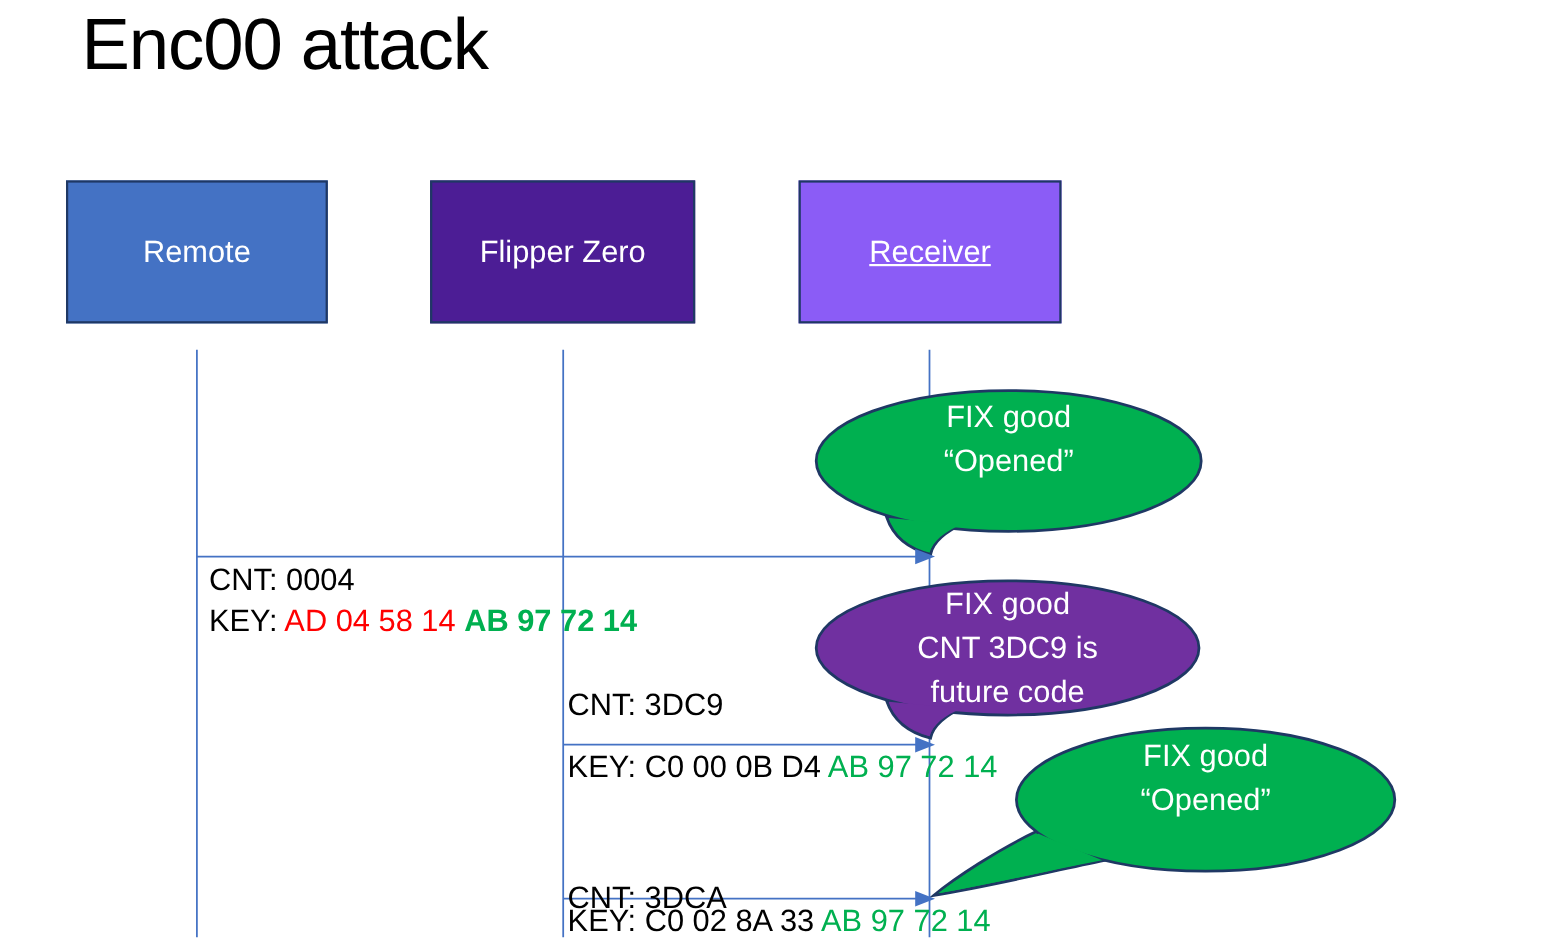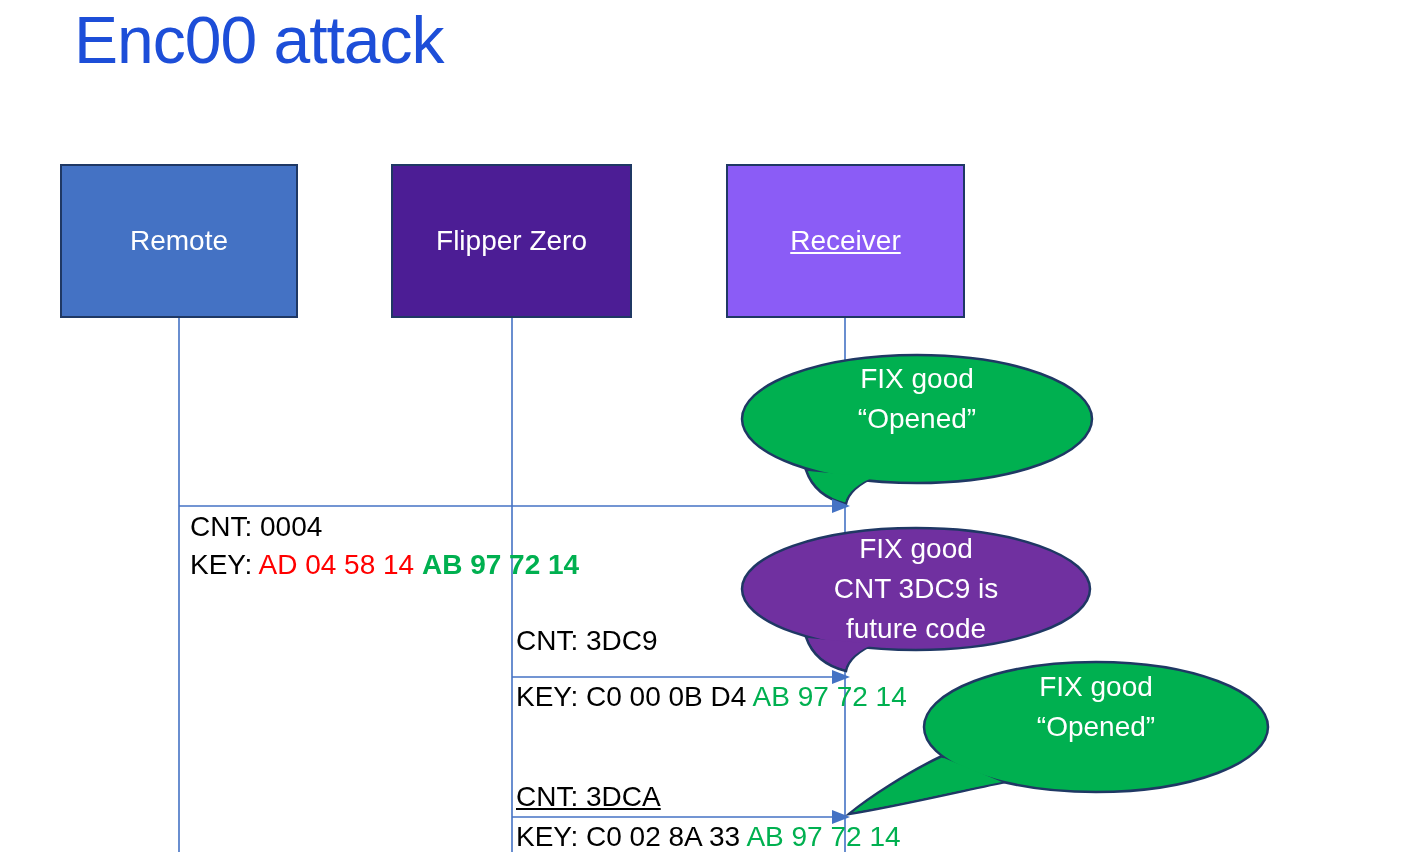--- a/index.html
+++ b/index.html
@@ -5,27 +5,27 @@
   html,body{margin:0;padding:0;background:#ffffff;}
   .slide{
     position:relative;
     width:1408px;height:859px;
     background:#ffffff;
     overflow:hidden;
     font-family:"Liberation Sans","DejaVu Sans",sans-serif;
   }
   .title{
     position:absolute;left:74px;top:2px;
-    font-size:66px;font-weight:300;color:#1d4ed8;
+    font-size:66px;font-weight:300;color:#000000;
     letter-spacing:-1px;white-space:nowrap;
   }
   svg.diagram{position:absolute;left:0;top:0;width:1408px;height:859px;}
 
   .actor{
-    position:absolute;top:164px;height:154px;
+    position:absolute;top:164px;height:130px;
     border:2.5px solid #1f3864;box-sizing:border-box;
     display:flex;align-items:center;justify-content:center;
     color:#ffffff;font-size:28px;white-space:nowrap;
   }
   .actor-remote{left:60px;width:238px;background:#4472c4;}
   .actor-flipper{left:391px;width:241px;background:#4c1d95;}
   .actor-receiver{left:726px;width:239px;background:#8b5cf6;text-decoration:underline;}
 
   .msg{
     position:absolute;font-size:28px;color:#000000;
@@ -104,21 +104,21 @@
   <div class="msg" style="left:190px;top:511px;">CNT: 0004</div>
   <div class="msg" style="left:190px;top:549px;">
     <span>KEY: </span><span class="red">AD 04 58 14 </span><span class="grn-bold">AB 97 72 14</span>
   </div>
 
   <div class="msg" style="left:516px;top:625px;">CNT: 3DC9</div>
   <div class="msg" style="left:516px;top:681px;">
     <span>KEY: C0 00 0B D4 </span><span class="grn">AB 97 72 14</span>
   </div>
 
-  <div class="msg" style="left:516px;top:781px;text-decoration:underline;">CNT: 3DCA</div>
+  <div class="msg" style="left:516px;top:800px;">CNT: 3DCA</div>
   <div class="msg" style="left:516px;top:821px;text-align:center;">
     <span>KEY: C0 02 8A 33 </span><span class="grn">AB 97 72 14</span>
   </div>
 
   <div class="callout-text" style="left:917px;top:359px;">
     <div>FIX good</div>
     <div>“Opened”</div>
   </div>
   <div class="callout-text" style="left:916px;top:529px;">
     <div>FIX good</div>

